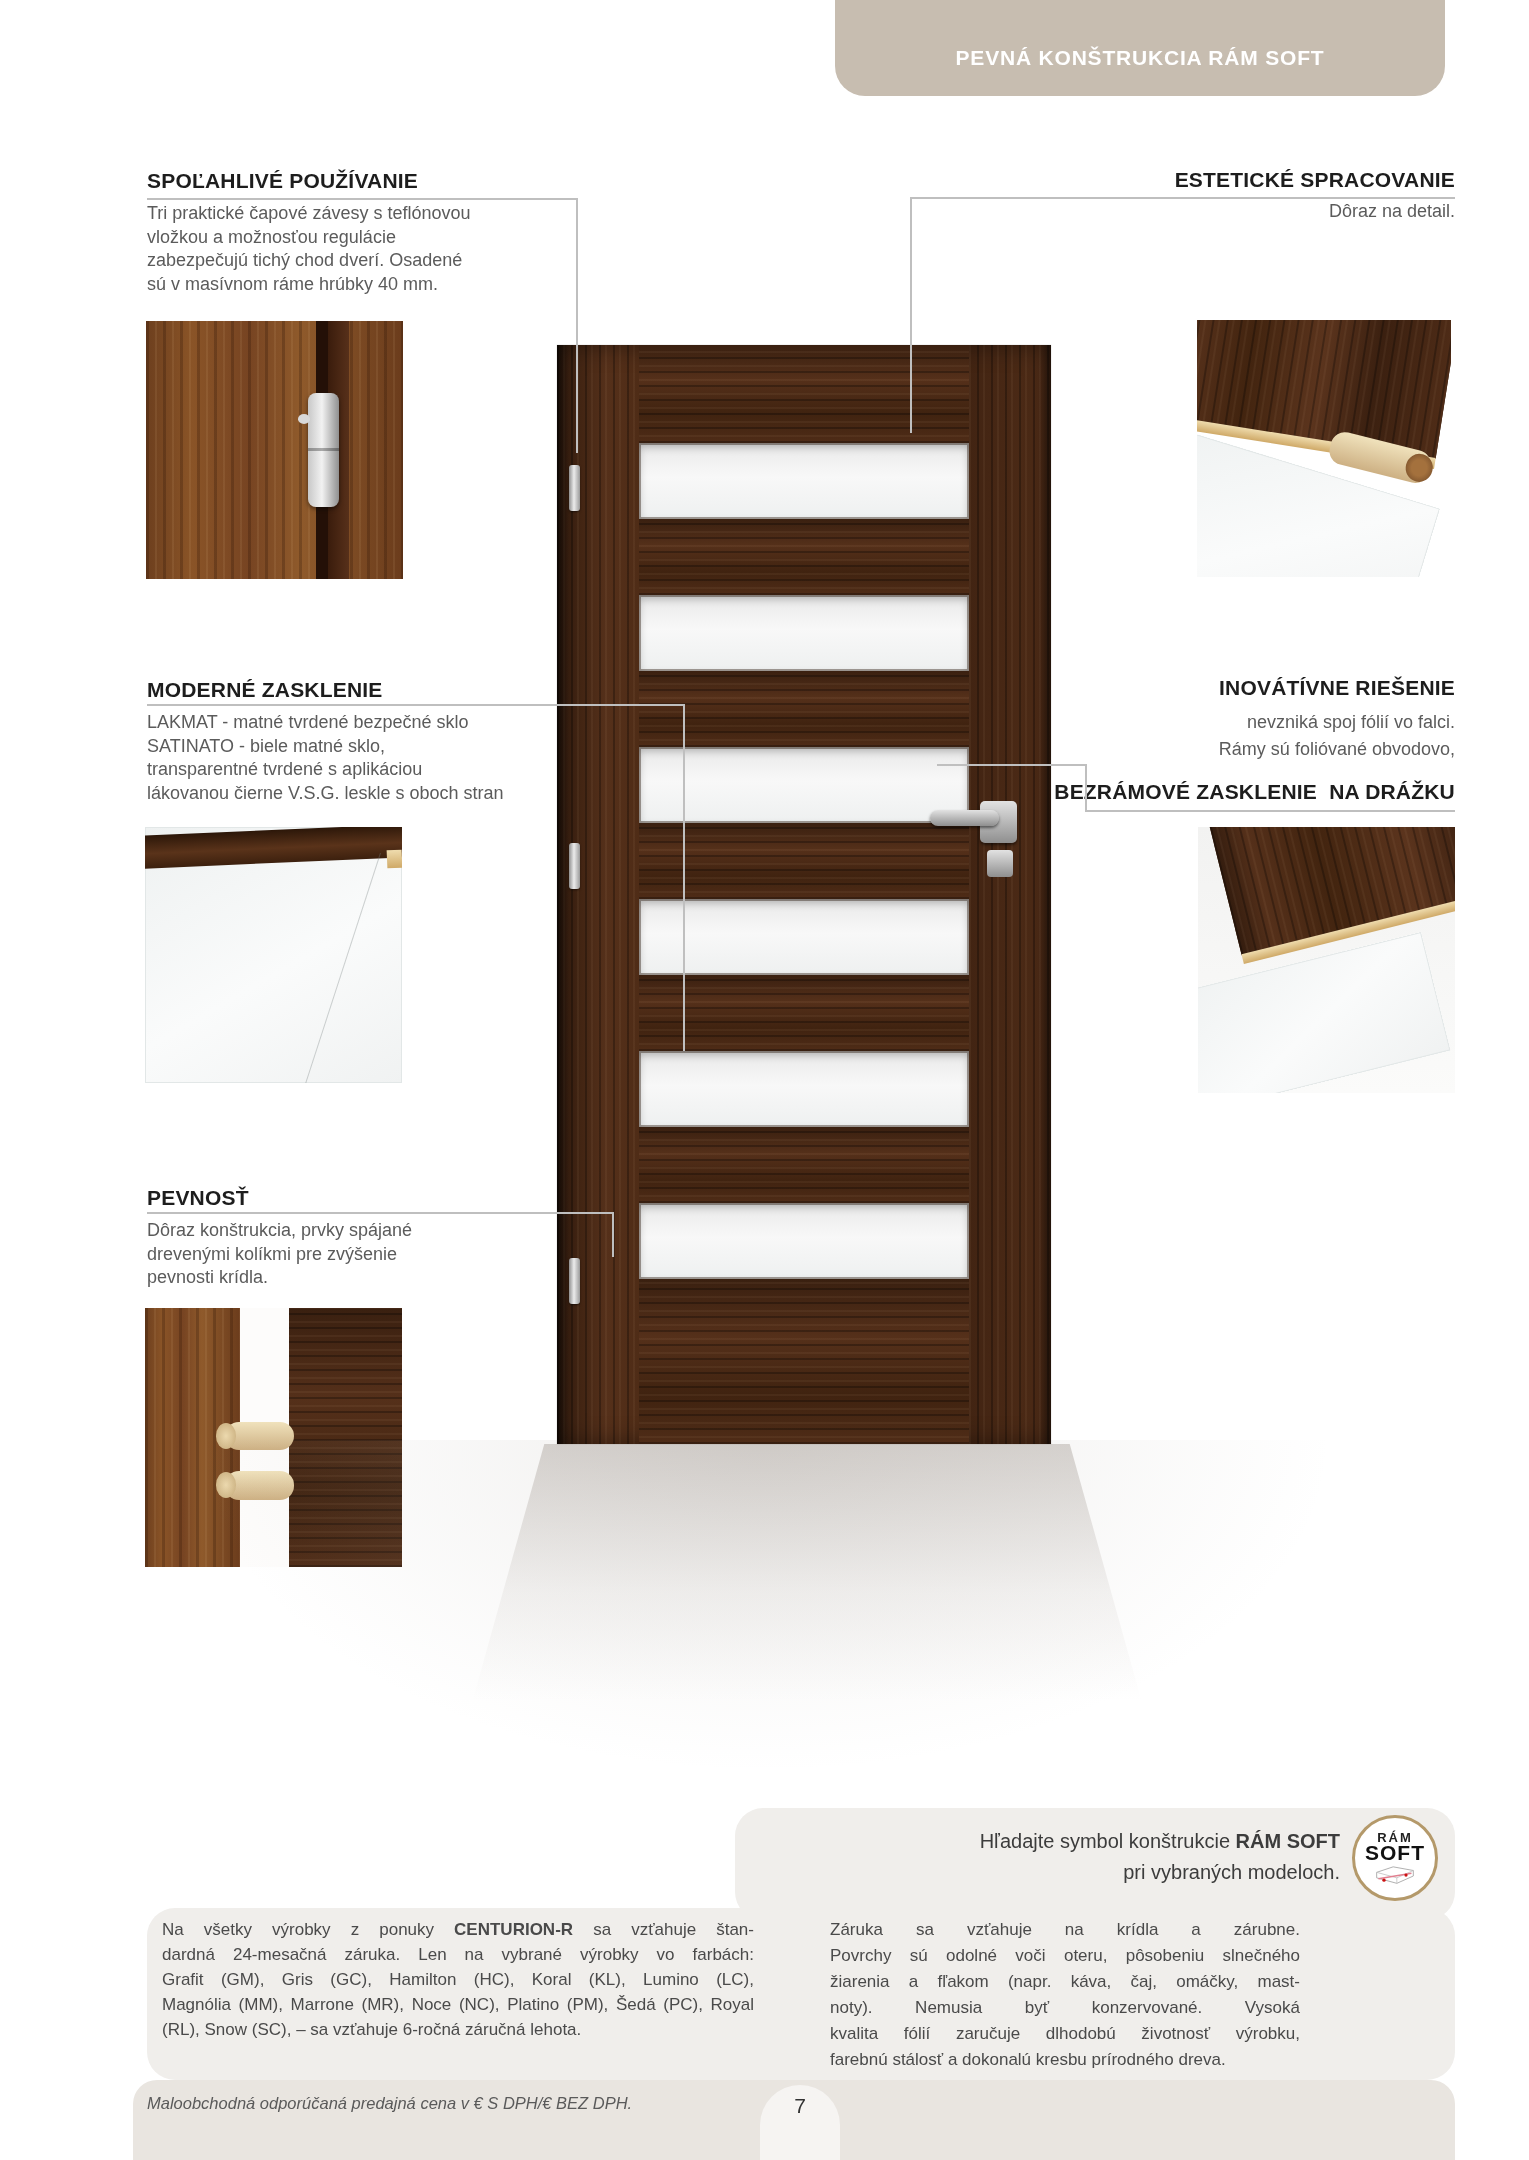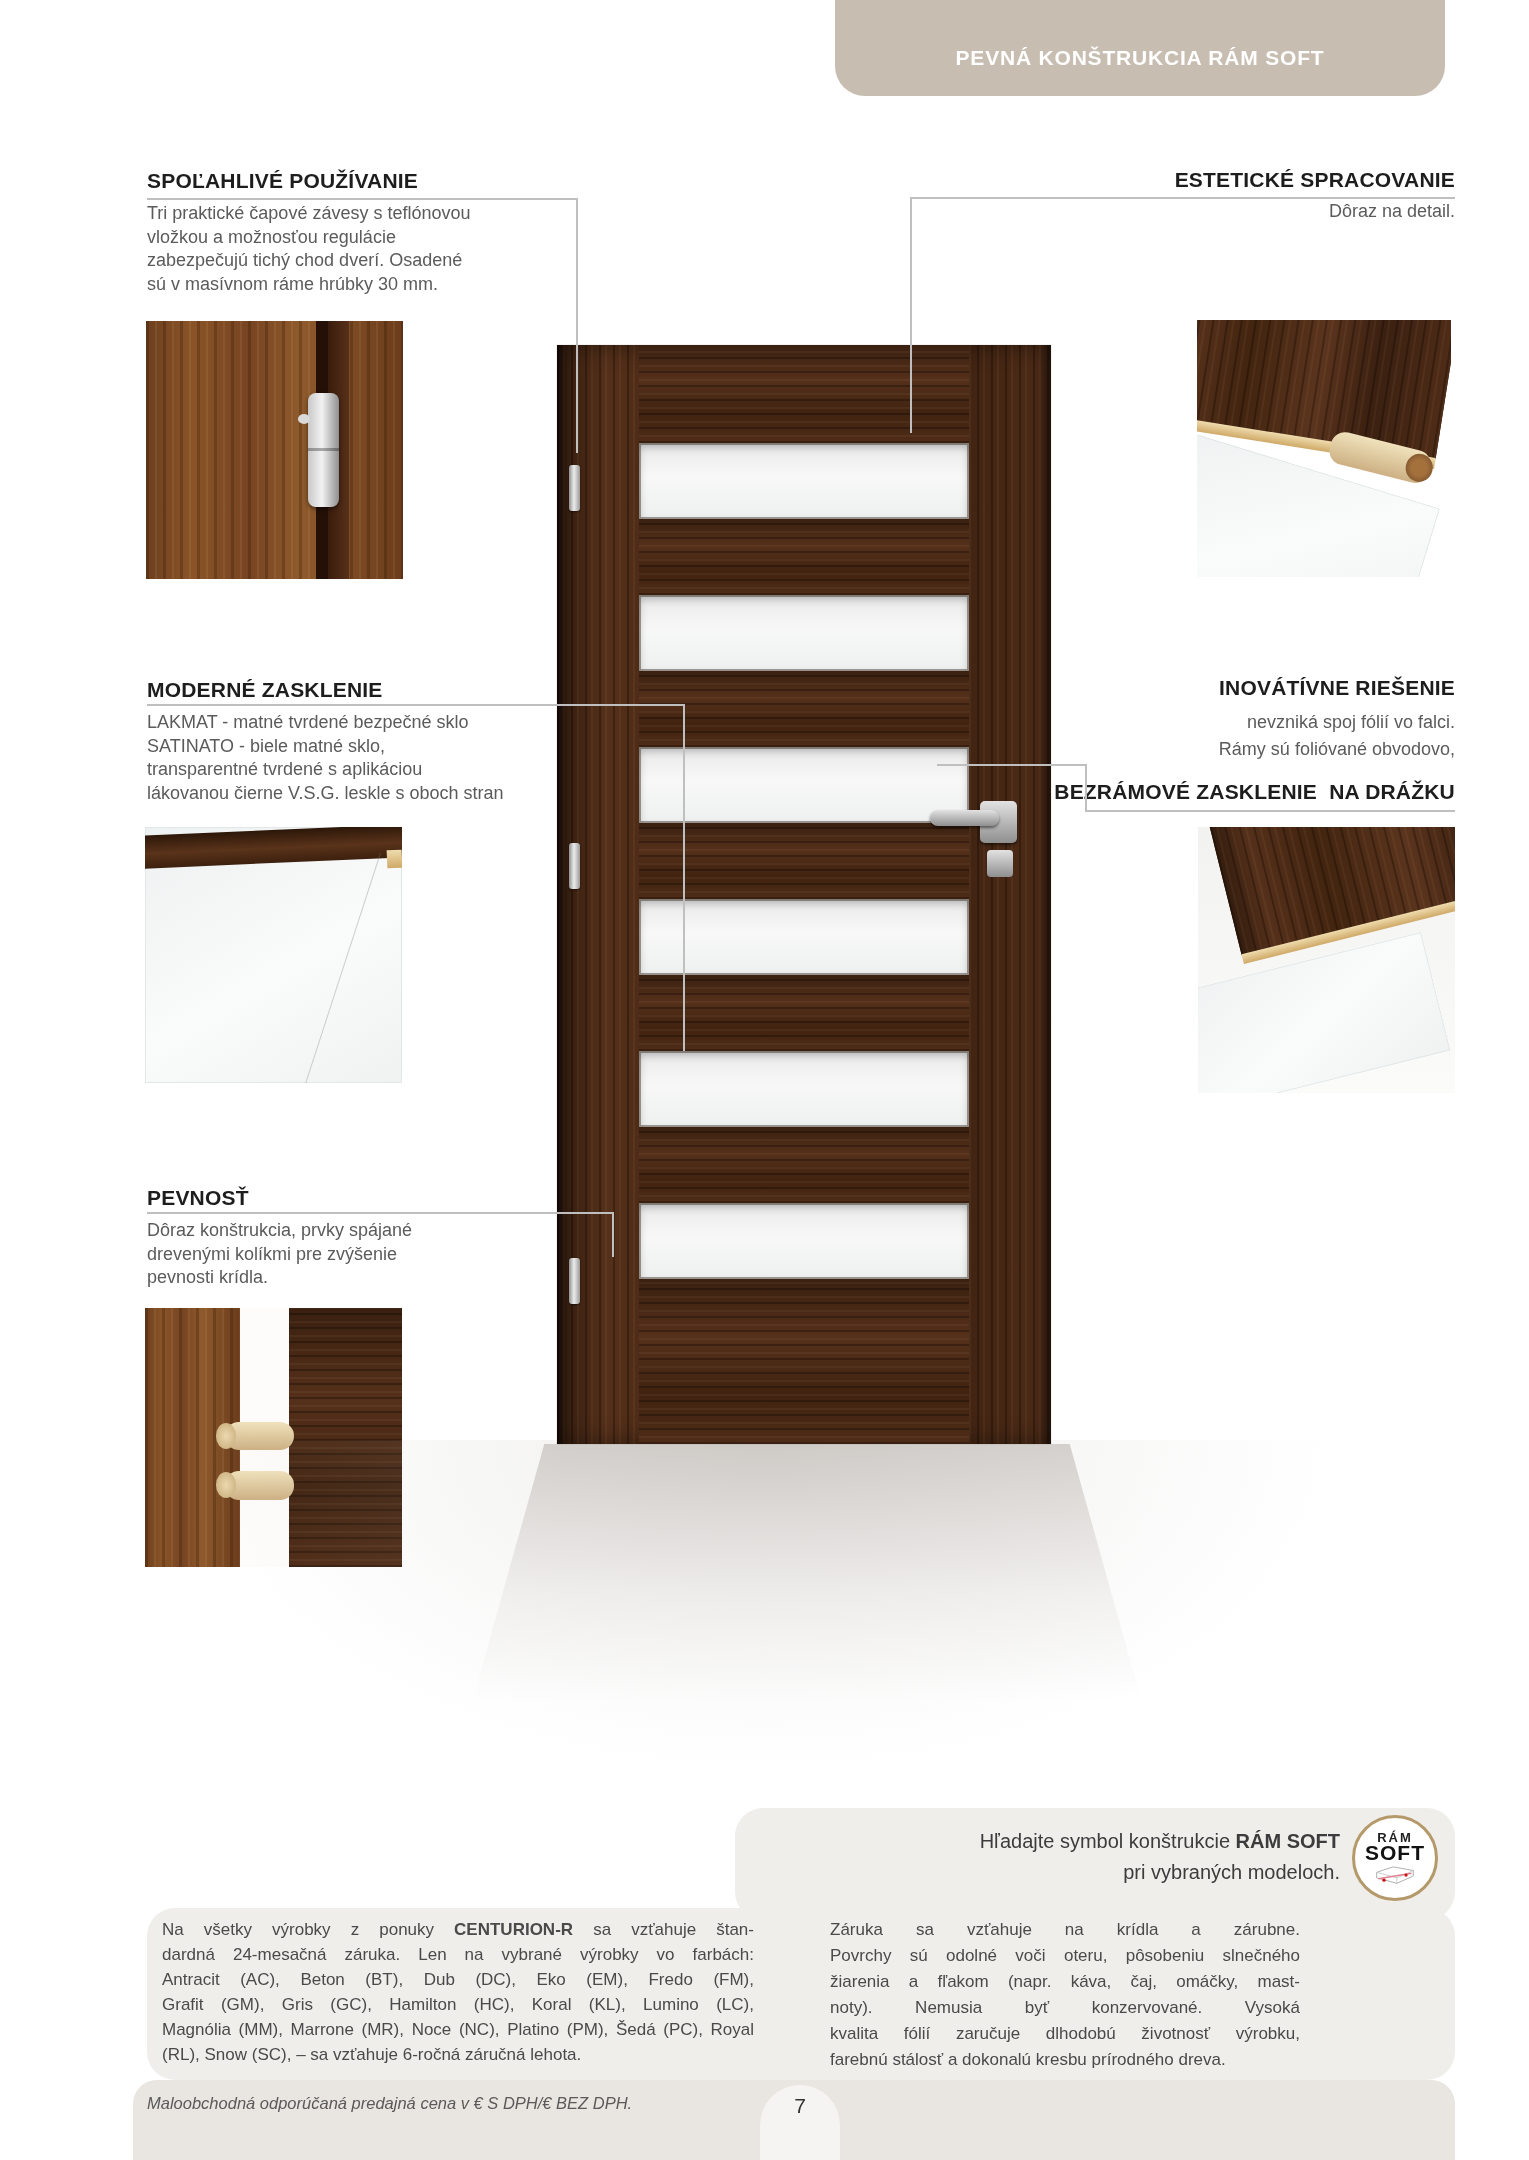--- a/index.html
+++ b/index.html
@@ -113,21 +113,21 @@
   <div class="banner">
     <div class="banner-title">PEVNÁ KONŠTRUKCIA RÁM SOFT</div>
   </div>
 
   <div style="position:absolute;left:147px;top:169px;width:445px;">
     <div class="hdg">SPOĽAHLIVÉ POUŽÍVANIE</div>
     <div class="feat-body" style="margin-top:9px;">
         <div class="tline"><span>Tri praktické čapové závesy s teflónovou</span></div>
         <div class="tline"><span>vložkou a možnosťou regulácie</span></div>
         <div class="tline"><span>zabezpečujú tichý chod dverí. Osadené</span></div>
-        <div class="tline"><span>sú v masívnom ráme hrúbky 30 mm.</span></div>
+        <div class="tline"><span>sú v masívnom ráme hrúbky 40 mm.</span></div>
       </div>
   </div>
 
   <div class="photo wood-light" style="left:146px;top:321px;width:257px;height:258px;">
     <div style="position:absolute;left:66%;top:0;width:5%;height:100%;background:#241007;"></div>
     <div style="position:absolute;left:71%;top:0;width:8%;height:100%;background:linear-gradient(90deg,#3a1c0c,#57301a);"></div>
     <div style="position:absolute;left:63%;top:28%;width:12%;height:44%;border-radius:8px;background:linear-gradient(90deg,#c8c8c8,#f2f2f2 45%,#8f8f8f);box-shadow:0 2px 4px rgba(0,0,0,.5);">
       <div style="position:absolute;left:0;top:48%;width:100%;height:3px;background:rgba(0,0,0,.3);"></div>
     </div>
     <div style="position:absolute;left:59%;top:36%;width:5%;height:4%;border-radius:50%;background:#d9d9d9;"></div>
@@ -259,21 +259,20 @@
       <path d="M2 8 L24 14 L42 6 M24 14 L24 20" fill="none" stroke="#bbb" stroke-width="0.8"></path>
       <line x1="4" y1="15" x2="40" y2="9" stroke="#e08090" stroke-width="1.4"></line>
       <circle cx="10" cy="16.5" r="1.8" fill="#cc1111"></circle>
       <circle cx="34" cy="11" r="1.8" fill="#cc1111"></circle>
     </svg>
   </div>
 
   <div class="para para-l">
       <div class="jline"><span>Na všetky výrobky z ponuky </span><b>CENTURION-R</b><span> sa vzťahuje štan-</span></div>
       <div class="jline"><span>dardná 24-mesačná záruka. Len na vybrané výrobky vo farbách:</span></div>
-      <div class="jline"><span>Antracit (AC), Beton (BT), Dub (DC), Eko (EM), Fredo (FM),</span></div>
       <div class="jline"><span>Grafit (GM), Gris (GC), Hamilton (HC), Koral (KL), Lumino (LC),</span></div>
       <div class="jline"><span>Magnólia (MM), Marrone (MR),  Noce (NC), Platino (PM), Šedá (PC), Royal</span></div>
       <div class="jline"><span>(RL), Snow (SC),  – sa vzťahuje 6-ročná záručná lehota.</span></div>
     </div>
   <div class="para para-r">
       <div class="jline"><span>Záruka sa vzťahuje na krídla a zárubne.</span></div>
       <div class="jline"><span>Povrchy sú odolné voči oteru, pôsobeniu slnečného</span></div>
       <div class="jline"><span>žiarenia a fľakom (napr. káva, čaj, omáčky, mast-</span></div>
       <div class="jline"><span>noty). Nemusia byť konzervované. Vysoká</span></div>
       <div class="jline"><span>kvalita fólií zaručuje dlhodobú životnosť výrobku,</span></div>

